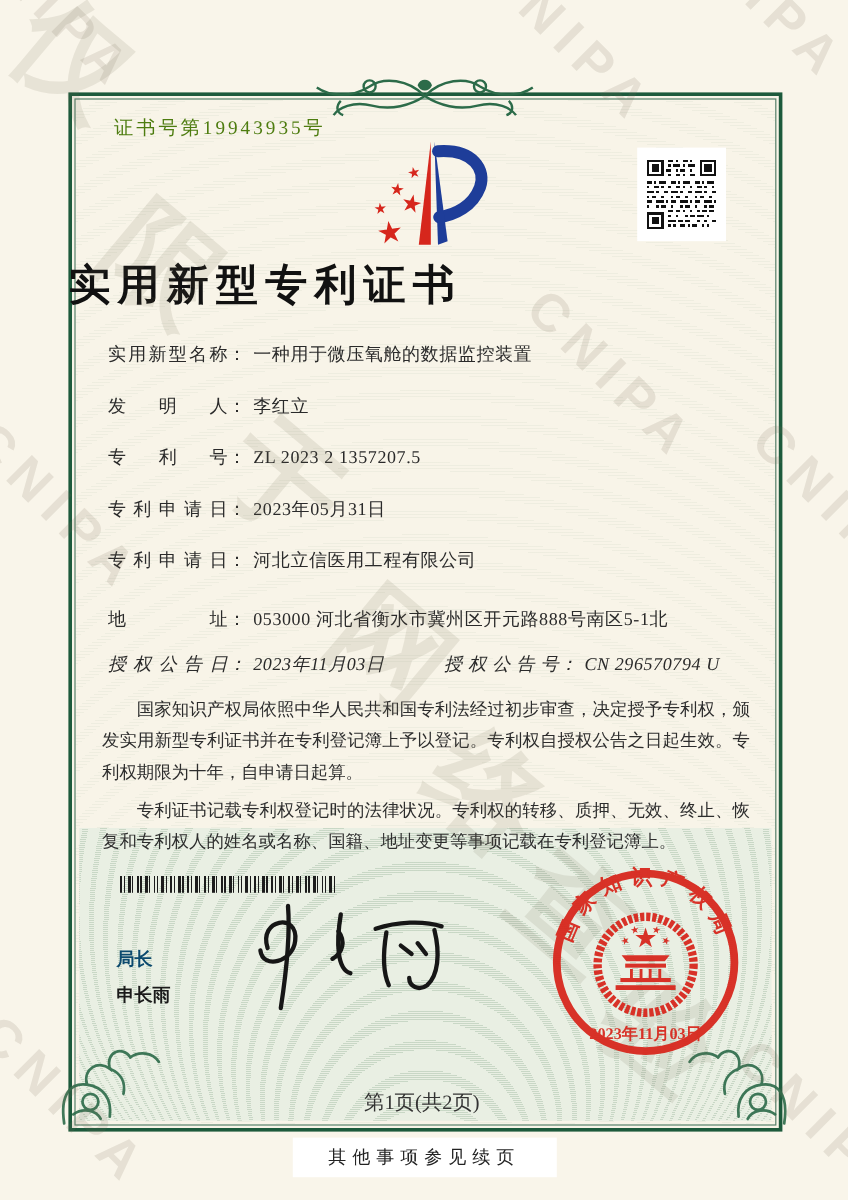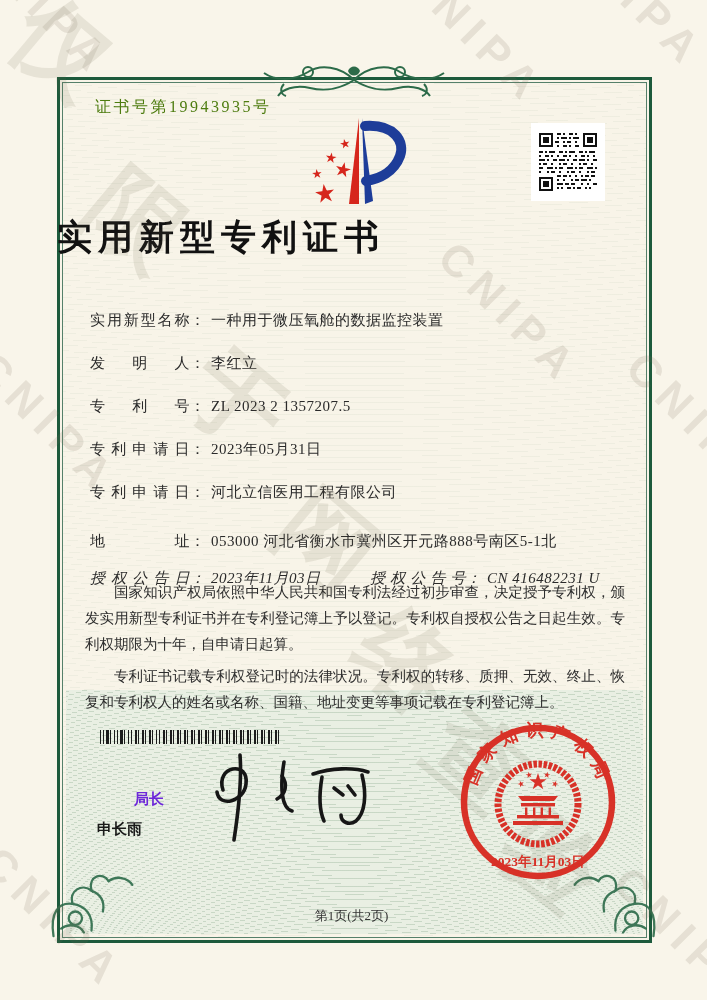--- a/index.html
+++ b/index.html
@@ -37,47 +37,47 @@
   .qr-wrap{position:absolute; left:531px; top:123px; width:74px; height:78px; background:#ffffff; z-index:12;
            display:flex; align-items:center; justify-content:center;}
   .page-title{
     position:absolute; left:57px; top:214px; width:589px; 
     font-size:35px; font-weight:700; letter-spacing:6px; color:#111; z-index:10;
   }
   
   .fields{position:absolute; left:90px; top:286px; width:540px; font-size:15px; z-index:10; color:#2a2a2a;}
   .row{position:absolute; left:0; white-space:nowrap;}
   .r0{top:0;} .r1{top:43px;} .r2{top:86px;} .r3{top:129px;} .r4{top:172px;} .r5{top:221px;} .r6{top:258px;font-style:italic;}
-  .flabel{display:inline-block; width:100px; text-align:justify; text-align-last:justify; letter-spacing:.5px;margin-top:25px;}
+  .flabel{display:inline-block; width:100px; text-align:justify; text-align-last:justify; letter-spacing:.5px;}
   .colon{display:inline-block; margin-right:6px;}
   .fvalue{letter-spacing:.5px;}
   .pair2{position:absolute; left:280px; top:0; white-space:nowrap;}
   .pair2 .flabel{width:96px;}
   
   .body-text{
     position:absolute; left:85px; top:579px; width:540px; z-index:10;
     font-size:14.5px; line-height:26px; text-align:justify; color:#2d2d2d;
   }
   .body-text p{margin:0 0 6px 0; text-indent:2em;}
   
   .barcode{
     position:absolute; left:100px; top:730px; width:180px; height:14px; z-index:10;
     background:repeating-linear-gradient(90deg,
       #1c1c1c 0 1.5px, transparent 1.5px 3px,
       #1c1c1c 3px 4px, transparent 4px 6.5px,
       #1c1c1c 6.5px 9px, transparent 9px 10px,
       #1c1c1c 10px 11px, transparent 11px 14px);
   }
   .sig-title{position:absolute; left:97px; top:790px; font-size:15px; font-weight:700; z-index:10;
-             font-family:"Liberation Sans","DejaVu Sans",sans-serif; color:#6d28d9;margin-left:37px;}
+             font-family:"Liberation Sans","DejaVu Sans",sans-serif; color:#0c4a6e;}
   .sig-name{position:absolute; left:97px; top:820px; font-size:15px; font-weight:700; z-index:10;
             font-family:Liberation Sans, sans-serif; color:#1a1a1a;}
   .signature-svg{position:absolute; left:195px; top:750px; z-index:10;}
   .seal{position:absolute; left:450px; top:703px; z-index:30; opacity:.95;}
-  .page-num{position:absolute; left:57px; top:907px; width:589px; text-align:center; font-size:13px; color:#333; z-index:10;}
+  .page-num{position:absolute; left:57px; top:907px; width:589px; text-align:center; font-size:17px; color:#333; z-index:10;}
   .cont-box{
     position:absolute; left:50%; top:948px; transform:translateX(-50%);
     background:#ffffff; padding:7px 30px; font-size:15px; letter-spacing:5px;
     color:#222; z-index:10; white-space:nowrap;
   }
   
   .wm{position:absolute; z-index:25; pointer-events:none; user-select:none;}
   .wm-cnipa{
     font-family:"Liberation Sans","DejaVu Sans",sans-serif;
     font-weight:700; font-size:44px; letter-spacing:9px;
@@ -223,21 +223,21 @@
     </div>
     <div class="row r4">
       <span class="flabel">专利申请日</span><span class="colon">：</span><span class="fvalue">河北立信医用工程有限公司</span>
     </div>
     <div class="row r5">
       <span class="flabel">地址</span><span class="colon">：</span><span class="fvalue">053000 河北省衡水市冀州区开元路888号南区5-1北</span>
     </div>
     <div class="row r6">
       <span class="flabel">授权公告日</span><span class="colon">：</span><span class="fvalue">2023年11月03日</span>
       <span class="pair2">
-        <span class="flabel">授权公告号</span><span class="colon">：</span><span class="fvalue">CN 416482231 U</span>
+        <span class="flabel">授权公告号</span><span class="colon">：</span><span class="fvalue">CN 296570794 U</span>
       </span>
     </div>
   </div>
 
   <div class="body-text">
     <p>国家知识产权局依照中华人民共和国专利法经过初步审查，决定授予专利权，颁发实用新型专利证书并在专利登记簿上予以登记。专利权自授权公告之日起生效。专利权期限为十年，自申请日起算。</p>
     <p>专利证书记载专利权登记时的法律状况。专利权的转移、质押、无效、终止、恢复和专利权人的姓名或名称、国籍、地址变更等事项记载在专利登记簿上。</p>
   </div>
 
   <div class="barcode"></div>
@@ -280,20 +280,21 @@
         <rect x="-5" y="3.5" width="2.4" height="8"></rect>
       <rect x="2.6" y="3.5" width="2.4" height="8"></rect>
         <rect x="10.6" y="3.5" width="2.4" height="8"></rect>
       <rect x="-21" y="11" width="42" height="3.4"></rect>
       <rect x="-25" y="17" width="50" height="4"></rect>
     </g>
     <text x="88" y="163" text-anchor="middle" font-size="13.5" font-weight="700" fill="#d8281e" font-family="'Liberation Serif','DejaVu Serif',serif">2023年11月03日</text>
   </svg>
 
   <div class="page-num">第1页(共2页)</div>
+  <div class="cont-box">其他事项参见续页</div>
 
   <div>
     <span class="wm wm-char wc0">仅</span>
     <span class="wm wm-char wc1">限</span>
     <span class="wm wm-char wc2">于</span>
     <span class="wm wm-char wc3">网</span>
     <span class="wm wm-char wc4">络</span>
     <span class="wm wm-char wc5">查</span>
     <span class="wm wm-char wc6">验</span>
     <span class="wm wm-cnipa wn0">CNIPA</span>

